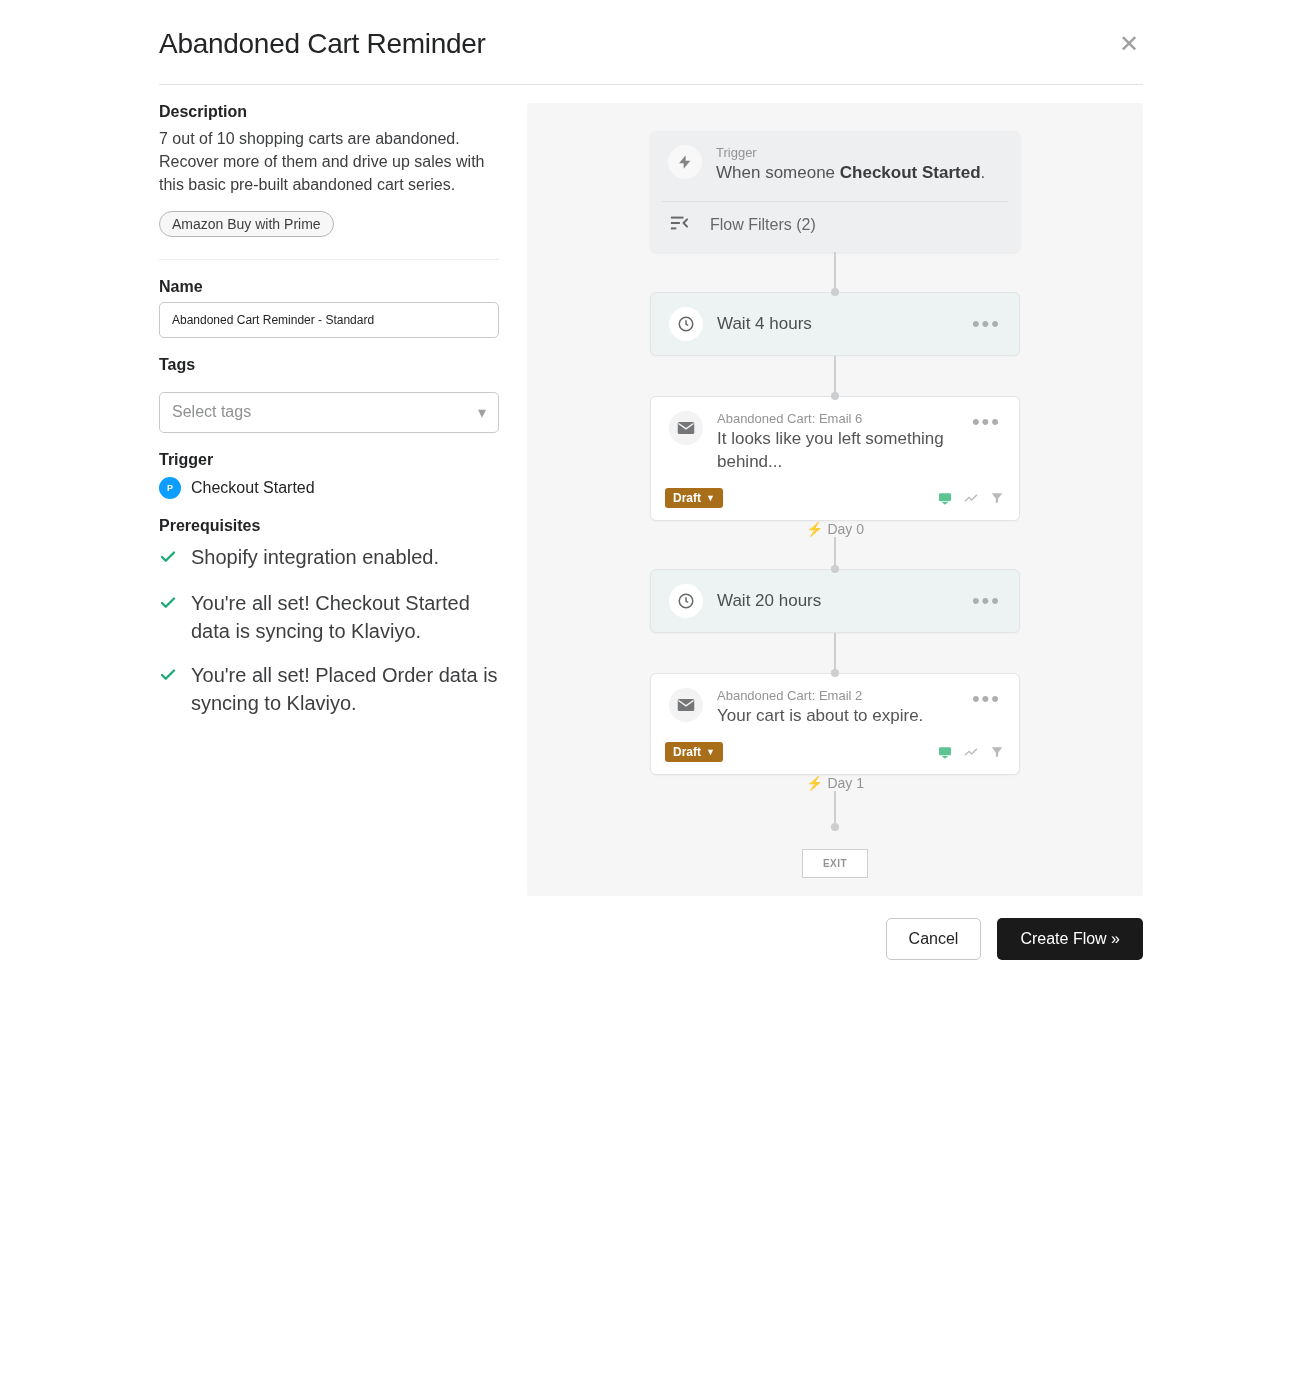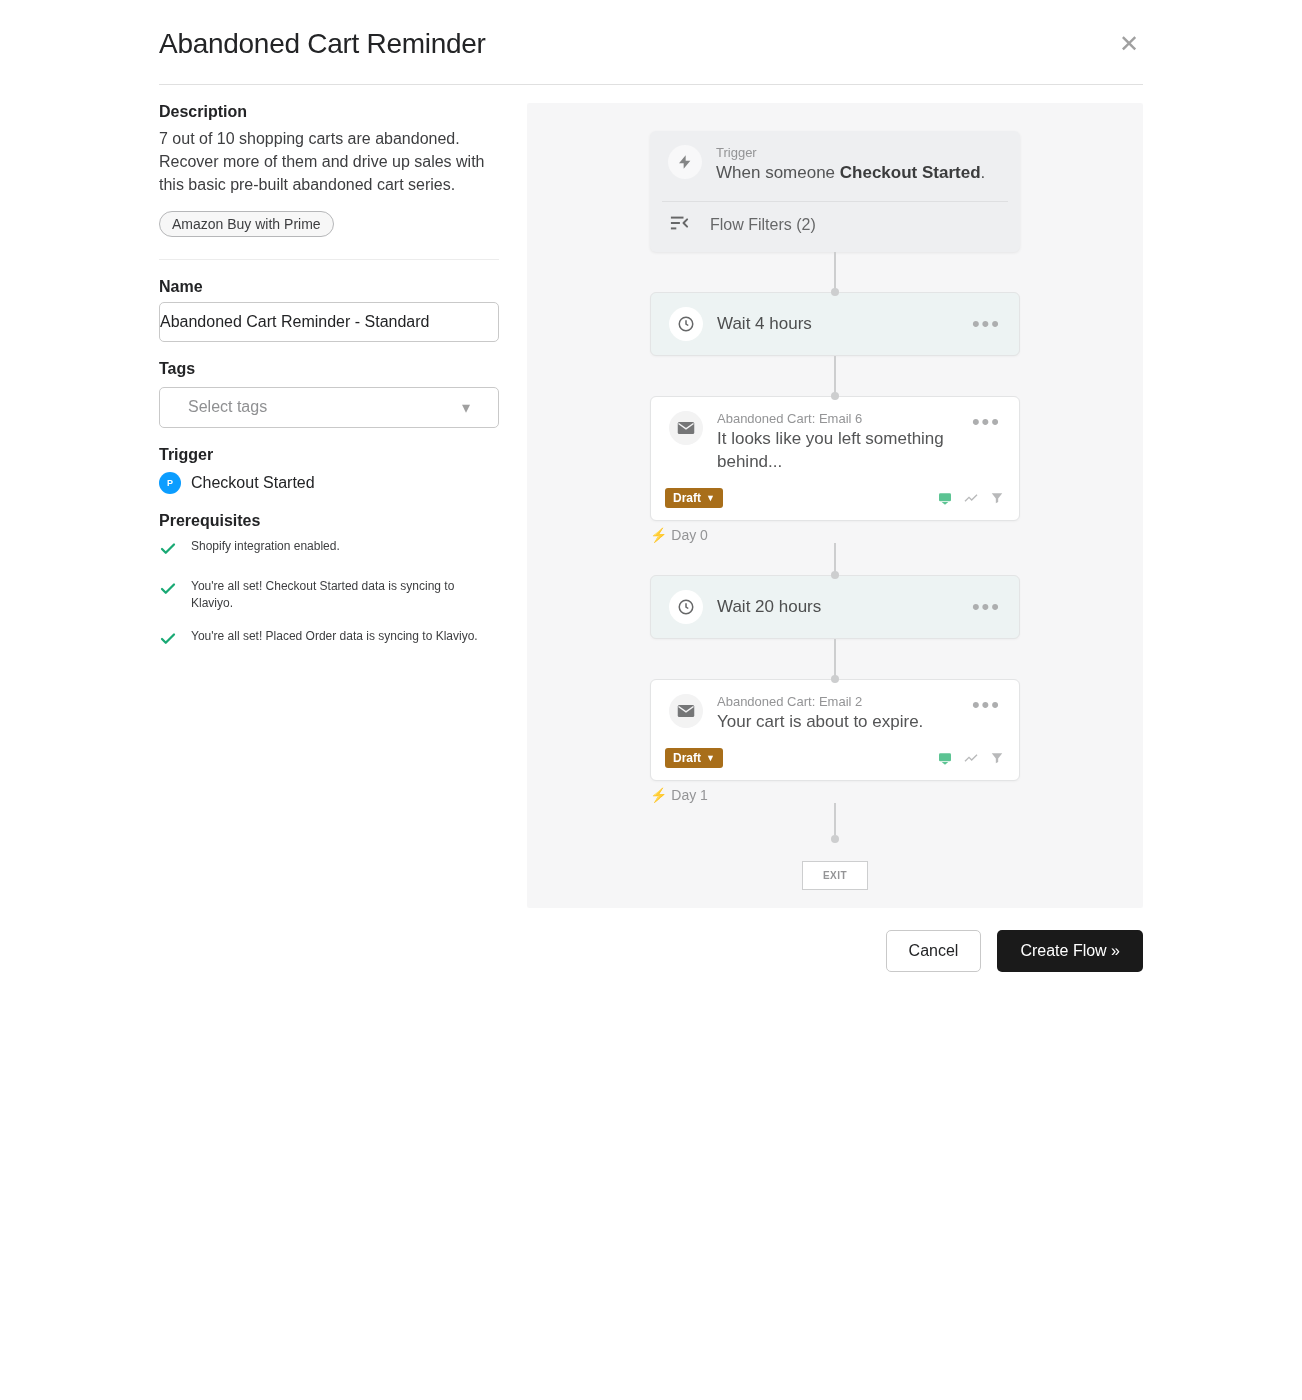--- a/index.html
+++ b/index.html
@@ -7,27 +7,27 @@
     .modal { width: 1040px; margin: 0 auto; padding: 28px 28px 10px 28px; }
     .modal-header { display: flex; justify-content: space-between; align-items: flex-start; border-bottom: 1px solid #e0e0e0; padding-bottom: 24px; margin-bottom: 18px; }
     .modal-title { font-size: 28px; font-weight: 500; letter-spacing: -0.01em; }
     .close-x { color: #a0a0a0; font-size: 24px; line-height: 1; cursor: pointer; padding: 4px; }
     .content { display: flex; gap: 28px; }
     .left { width: 340px; flex: 0 0 340px; }
     .section-label { font-size: 16px; font-weight: 600; color: #232426; margin-bottom: 6px; }
     .desc-text { font-size: 16px; line-height: 1.45; color: #3d3e40; margin-bottom: 14px; }
     .badge { display: inline-block; border: 1px solid #b6b7b9; border-radius: 14px; padding: 4px 12px; font-size: 14px; color: #3d3e40; background: #f7f7f7; }
     .hr { border: none; border-top: 1px solid #ececec; margin: 22px 0 18px 0; }
-    .text-input { width: 100%; font-size: 16px; padding: 10px 0; border: 1px solid #c9c9c9; border-radius: 5px; color: #232426; }
-    .select-input { width: 100%; font-size: 16px; padding: 10px 28px; border: 1px solid #c9c9c9; border-radius: 5px; color: #8f9092; display: flex; justify-content: space-between; align-items: center; cursor: pointer; margin-top: 9px; }
+    .text-input { width: 100%; font-size: 12px; padding: 10px 12px; border: 1px solid #c9c9c9; border-radius: 5px; color: #232426; }
+    .select-input { width: 100%; font-size: 16px; padding: 10px 12px; border: 1px solid #c9c9c9; border-radius: 5px; color: #8f9092; display: flex; justify-content: space-between; align-items: center; cursor: pointer; margin-top: 18px; }
     .mt-18 { margin-top: 18px; }
     .trigger-row { display: flex; align-items: center; gap: 10px; margin-top: 8px; }
     .trigger-chip { width: 22px; height: 22px; border-radius: 50%; background: #0b9dff; display: flex; align-items: center; justify-content: center; color: #fff; font-size: 9px; font-weight: 700; }
     .prereq-list { list-style: none; margin-top: 8px; }
-    .prereq-list li { display: flex; align-items: flex-start; gap: 12px; margin-bottom: 16px; font-size: 12px; line-height: 1.4; color: #3d3e40; }
+    .prereq-list li { display: flex; align-items: flex-start; gap: 12px; margin-bottom: 16px; font-size: 20px; line-height: 1.4; color: #3d3e40; }
     .check { color: #19a974; flex: 0 0 20px; margin-top: 2px; }
     .right { flex: 1; background: #f6f6f7; border-radius: 2px; padding: 28px 0 18px 0; display: flex; flex-direction: column; align-items: center; opacity: 0.92; }
     .card { width: 370px; background: #fff; border: 1px solid #e1e2e3; border-radius: 6px; box-shadow: 0 1px 2px rgba(0,0,0,0.04); }
     .card.trigger-card { background: #edeef0; border: none; box-shadow: 0 1px 3px rgba(0,0,0,0.08); }
     .card-inner { padding: 14px 18px; display: flex; gap: 14px; align-items: center; }
     .icon-circle { width: 34px; height: 34px; border-radius: 50%; background: #f2f2f3; display: flex; align-items: center; justify-content: center; flex: 0 0 34px; }
     .wait-card { background: #ecf3f2; }
     .card-head { padding: 14px 18px 6px 18px; display: flex; align-items: flex-start; gap: 14px; }
     .card-body { flex: 1; }
     .card-label { font-size: 13px; color: #8b8c8e; }
@@ -38,21 +38,21 @@
     .more-dots { color: #a7a8a9; font-size: 22px; letter-spacing: 2px; cursor: pointer; margin-left: auto; flex: 0 0 auto; line-height: 1; }
     .connector { width: 2px; background: #c9cacb; position: relative; }
     .connector.h-40 { height: 40px; }
     .connector.h-32 { height: 32px; }
     .connector::after { content: ''; position: absolute; bottom: -4px; left: -3px; width: 8px; height: 8px; border-radius: 50%; background: #c9cacb; }
     .connector.no-dot::after { display: none; }
     .card-foot { padding: 8px 14px 12px 14px; display: flex; align-items: center; gap: 10px; }
     .draft-chip { background: #a16207; color: #fff; font-size: 12px; font-weight: 600; padding: 3px 8px; border-radius: 3px; display: inline-flex; align-items: center; gap: 5px; }
     .mini-icons { margin-left: auto; display: flex; gap: 10px; align-items: center; }
     .mini-ico { width: 16px; height: 16px; display: inline-flex; align-items: center; justify-content: center; }
-    .day-tag { width: 370px; text-align: left; font-size: 14px; color: #8b8c8e; margin-top: 6px; }
+    .day-tag { width: 370px; text-align: center; font-size: 14px; color: #8b8c8e; }
     .exit-box { margin-top: 18px; border: 1px solid #c9cacb; padding: 8px 20px; font-size: 10px; font-weight: 600; color: #8b8c8e; letter-spacing: 0.5px; background: #fff; }
     .footer { display: flex; justify-content: flex-end; gap: 16px; padding: 22px 0 10px 0; }
     .btn { font-size: 16px; padding: 11px 22px; border-radius: 5px; cursor: pointer; border: 1px solid transparent; text-align: right; }
     .btn-cancel { background: #fff; border-color: #c9c9c9; color: #232426; }
     .btn-primary { background: #1a1a1a; color: #fff; font-weight: 500; }
     .wait-text { font-size: 17px; color: #3f4041; }
   </style>
 </head>
 <body>
 

